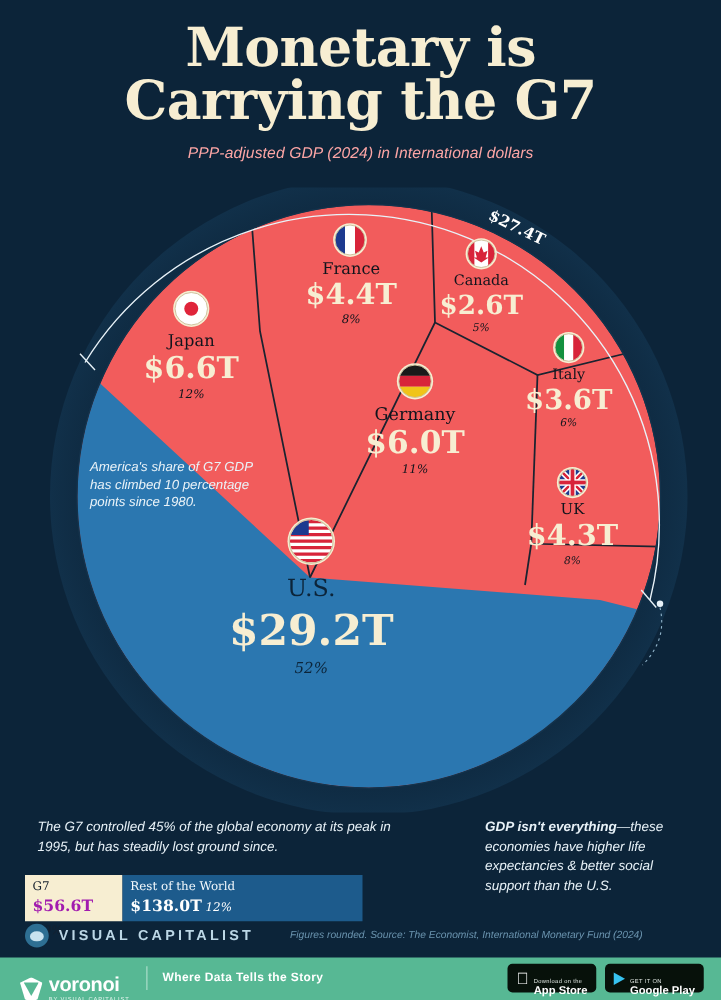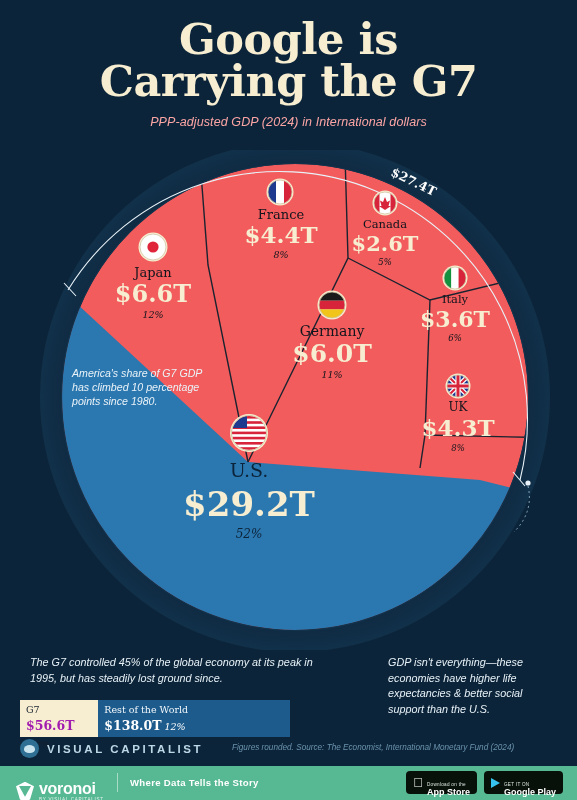--- a/index.html
+++ b/index.html
@@ -74,21 +74,21 @@
   
   .bottom { position:absolute; left:0; top:645px; width:577px; height:95px; }
   .note-left {
     position:absolute; left:30px; top:10px; width:300px;
     font-size:10.8px; font-style:italic; color:#e7f1f7; line-height:1.45;
   }
   .note-right {
     position:absolute; left:388px; top:10px; width:170px;
     font-size:10.8px; font-style:italic; color:#e7f1f7; line-height:1.45;
   }
-  .note-right b { font-weight:normal; font-style:italic; }
+  .note-right b { font-weight:bold; font-style:italic; }
 
   .stackbar {
     position:absolute; left:20px; top:55px; width:270px; height:37px;
     display:flex; border:0;
   }
   .sb-seg { position:relative; height:37px; padding:4px 6px 0 6px; }
   .sb-g7 { width:29%; background:#f7eed2; }
   .sb-row { width:71%; background:#1d5b8c; }
   .sb-label {
     font-family:"DejaVu Serif", serif;
@@ -164,21 +164,21 @@
     border-top:5px solid transparent;border-bottom:5px solid transparent;
   }
 </style>
 </head>
 <body>
 
 <div class="page">
 
   <div class="header">
     <div class="title">
-      <span class="l1">Google is</span>
+      <span class="l1">Monetary is</span>
       <span class="l2">Carrying the G7</span>
     </div>
     <div class="subtitle">PPP-adjusted GDP (2024) in International dollars</div>
   </div>
 
   <div class="chart-wrap">
     <svg class="voronoi" width="577" height="500" viewBox="0 0 577 500">
       <defs>
         <clipPath id="circleClip">
           <circle cx="295" cy="247" r="233"></circle>

